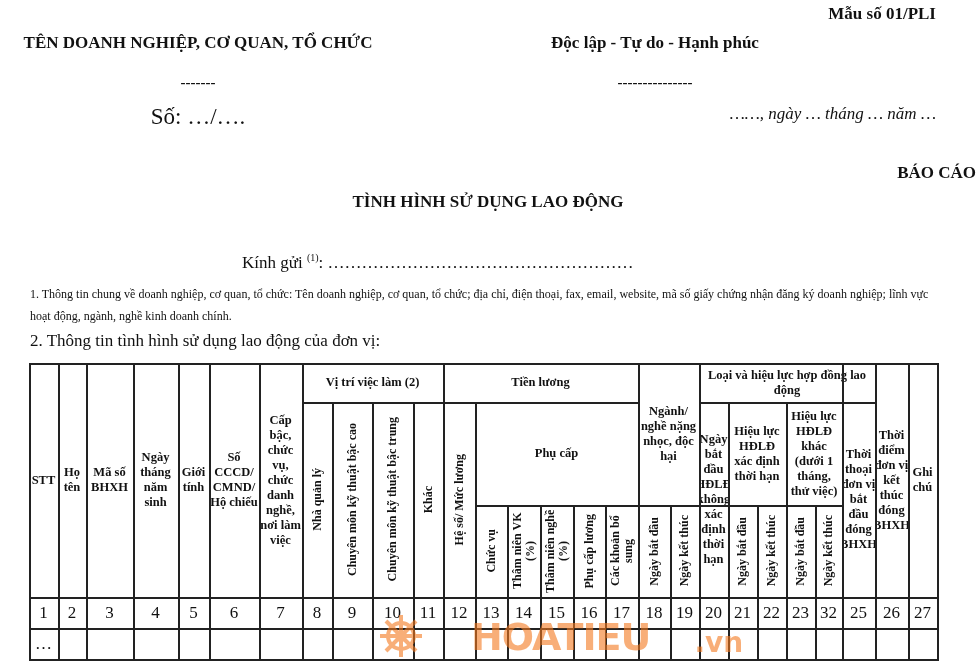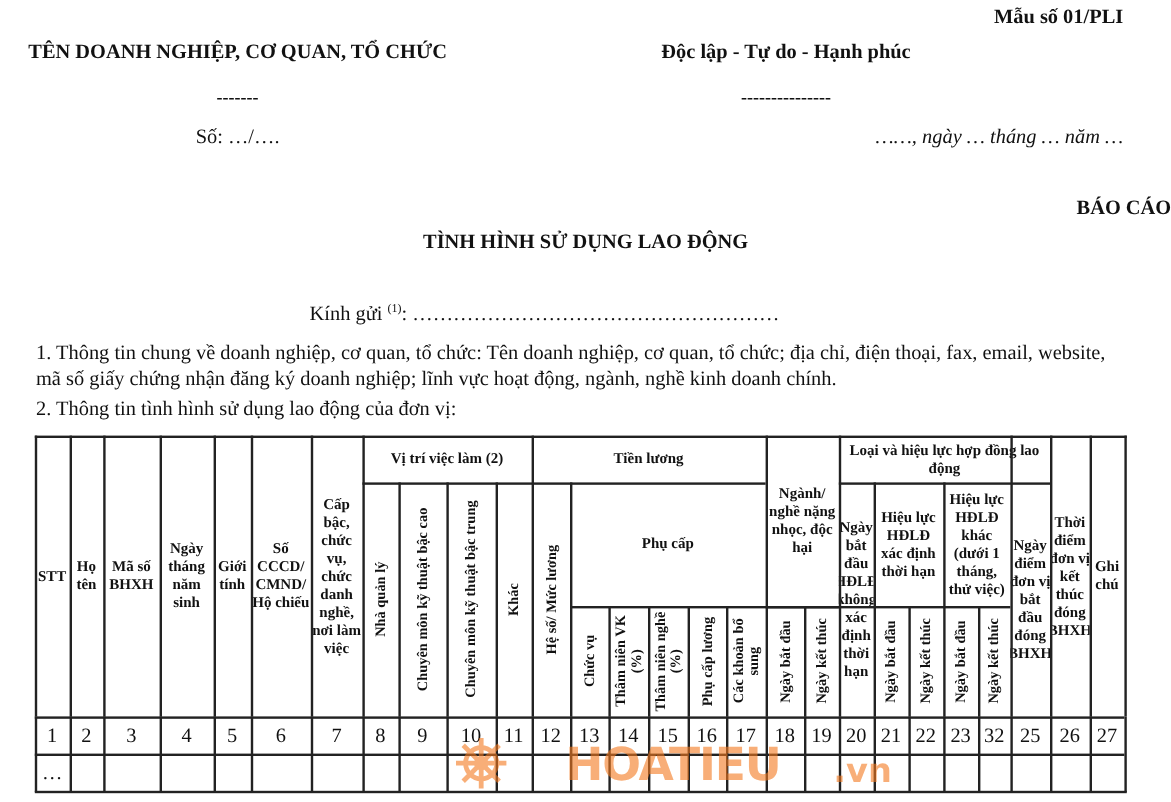--- a/index.html
+++ b/index.html
@@ -3,30 +3,30 @@
 <meta charset="utf-8">
 <style>
   html, body { margin: 0; padding: 0; background: #ffffff; }
   body { width: 976px; height: 668px; position: relative; overflow: hidden;
          font-family: "Liberation Serif", "DejaVu Serif", serif; color: #111; }
   .abs { position: absolute; }
 
   #form-code { right: 40px; top: 4px; font-size: 17px; font-weight: bold; }
   #org-block { left: 18px; top: 32px; width: 360px; text-align: center; font-size: 17px; font-weight: bold; line-height: 21px; }
   #org-dash { left: 18px; top: 76px; width: 360px; text-align: center; font-size: 15px; font-weight: bold; line-height: 12px; }
-  #doc-number { left: 18px; top: 104px; width: 360px; text-align: center; font-size: 17px; }
+  #doc-number { left: 18px; top: 104px; width: 360px; text-align: center; font-size: 23px; }
   #nation-block { left: 430px; top: 32px; width: 450px; text-align: center; font-size: 17px; font-weight: bold; line-height: 21px; }
   #nation-dash { left: 430px; top: 76px; width: 450px; text-align: center; font-size: 15px; font-weight: bold; line-height: 12px; }
   #place-date { right: 40px; top: 104px; font-size: 17px; font-style: italic; }
 
   #report-title { left: 0; top: 163px; width: 976px; text-align: right; font-size: 17px; font-weight: bold; }
   #report-subtitle { left: 0; top: 192px; width: 976px; text-align: center; font-size: 17px; font-weight: bold; }
-  #addressee { left: 258px; top: 252px; font-size: 17px; }
+  #addressee { left: 242px; top: 252px; font-size: 17px; }
   #addressee sup { font-size: 10px; }
-  #section1 { left: 30px; top: 283px; width: 900px; font-size: 17px; line-height: 22px; }
+  #section1 { left: 30px; top: 283px; width: 900px; font-size: 12px; line-height: 22px; }
   #section2 { left: 30px; top: 331px; font-size: 17px; }
 
   #grid { position: absolute; left: 0; top: 0; width: 976px; height: 668px; }
   .cell { position: absolute; box-sizing: border-box; display: flex; align-items: center; justify-content: center;
           text-align: center; font-size: 12.5px; font-weight: bold; line-height: 15px; padding: 1px; overflow: hidden; }
   .vt { writing-mode: vertical-rl; transform: rotate(180deg); font-size: 12px; line-height: 13px; white-space: normal; }
   .num { font-weight: normal; font-size: 17px; }
   .line { position: absolute; background: #222; }
 
   #watermark { left: 378px; top: 613px; display: flex; align-items: flex-end; opacity: 0.6; gap: 44px; }
@@ -146,21 +146,21 @@
     <div class="cell" style="left: 786px; width: 56px; top: 402px; height: 103px;">
       <span>Hiệu lực HĐLĐ khác (dưới 1 tháng, thử việc)</span>
     </div>
     <div class="cell vt-wrap" style="left: 786px; width: 29px; top: 505px; height: 92px;">
       <span class="vt">Ngày bắt đầu</span>
     </div>
     <div class="cell vt-wrap" style="left: 815px; width: 27px; top: 505px; height: 92px;">
       <span class="vt">Ngày kết thúc</span>
     </div>
     <div class="cell" style="left: 842px; width: 33px; top: 402px; height: 195px;">
-      <span>Ngày điểm đơn vị bắt đầu đóng BHXH</span>
+      <span>Thời thoại đơn vị bắt đầu đóng BHXH</span>
     </div>
     <div class="cell" style="left: 875px; width: 33px; top: 363px; height: 234px;">
       <span>Thời điểm đơn vị kết thúc đóng BHXH</span>
     </div>
     <div class="cell" style="left: 908px; width: 29px; top: 363px; height: 234px;">
       <span>Ghi chú</span>
     </div>
     <div class="cell num" style="left: 29px; width: 29px; top: 597px; height: 31px;">
       <span>1</span>
     </div>

